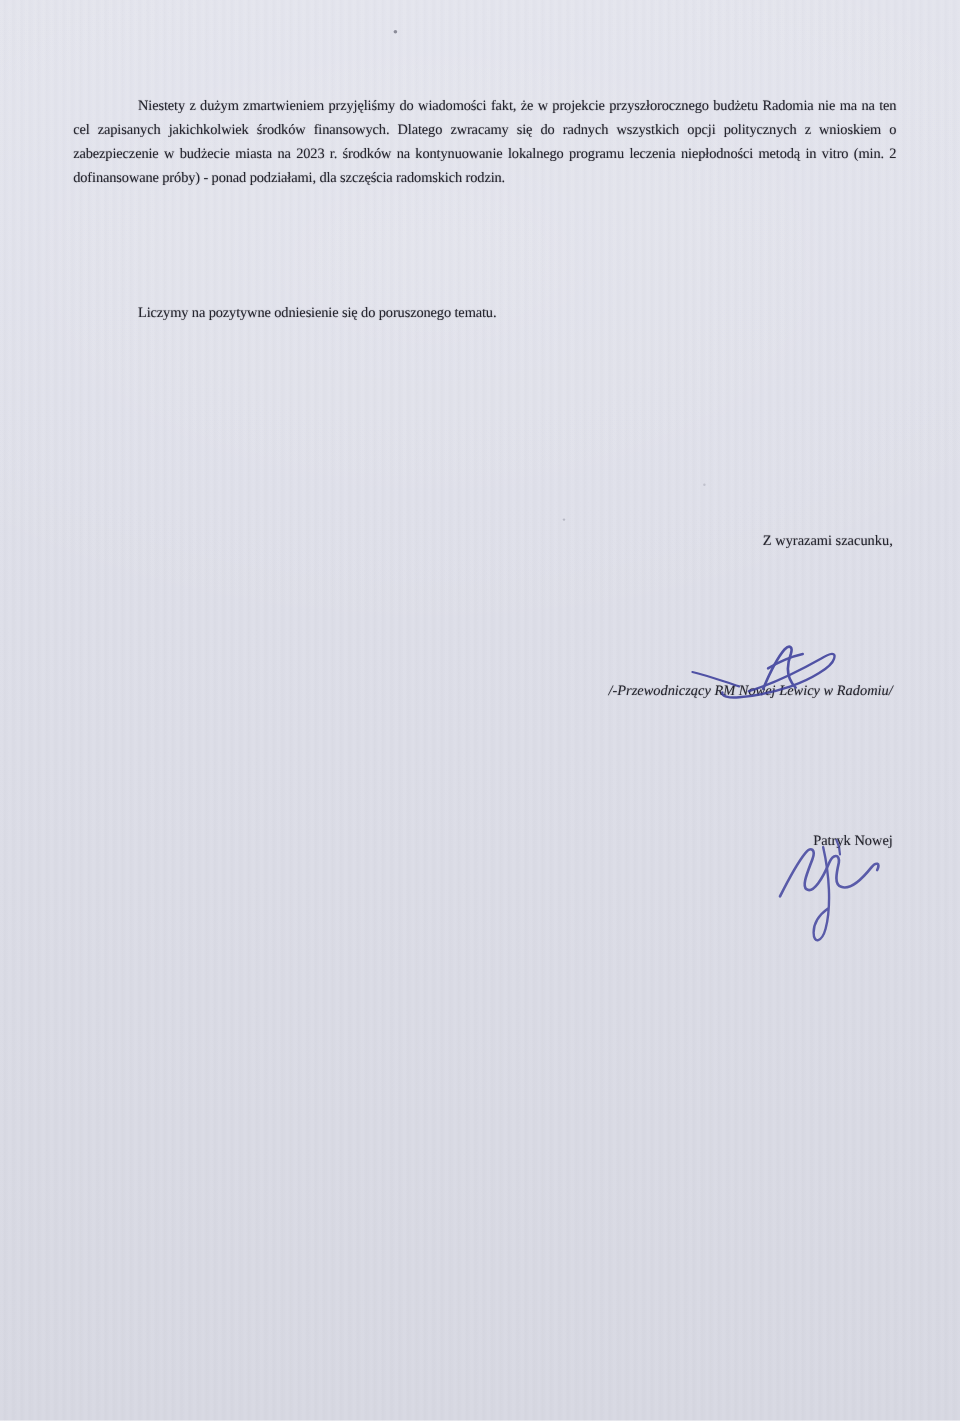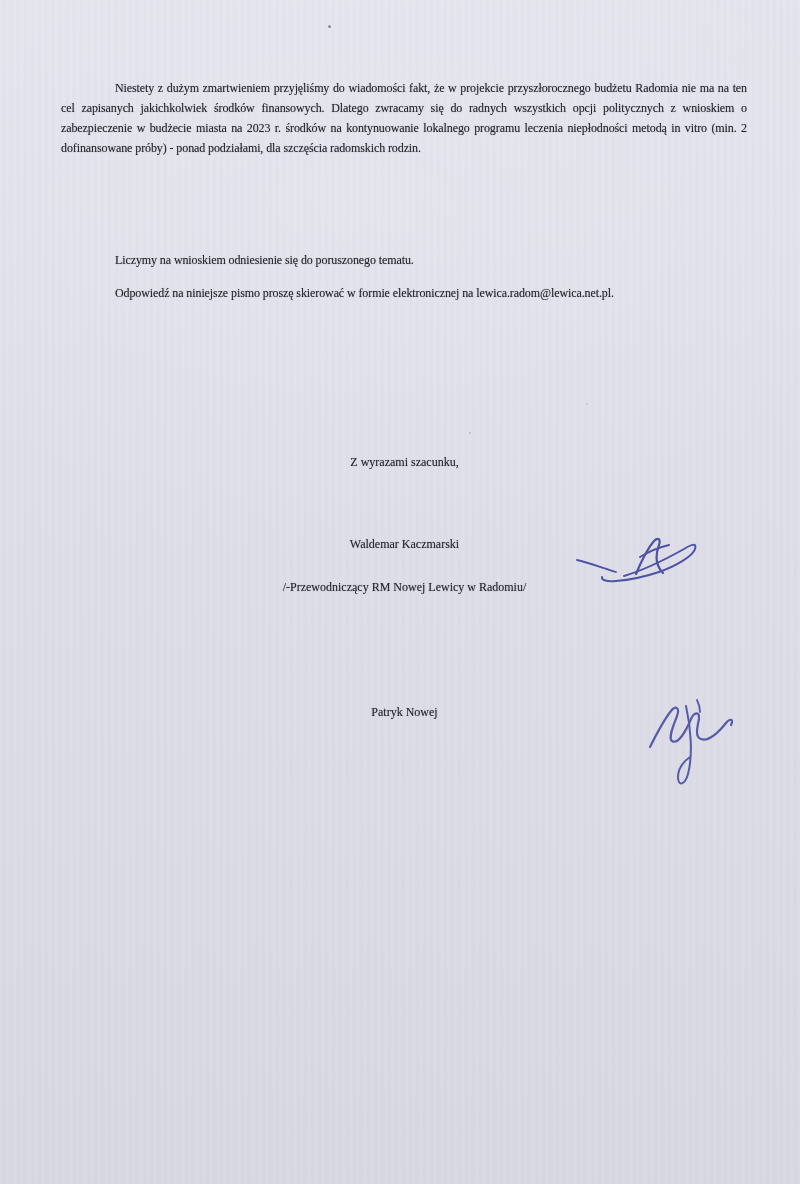--- a/index.html
+++ b/index.html
@@ -44,27 +44,27 @@
     text-indent: 54px;
     letter-spacing: -0.1px;
   }
   .para-1 { top: 78px; }
   .para-2 { top: 250px; }
   .para-3 { top: 283px; }
   .right-line {
     position: absolute;
     left: 61px;
     right: 52px;
-    margin: 16px;
-    text-align: center;
+    margin: 4px;
+    text-align: right;
     white-space: nowrap;
   }
   .closing      { top: 436px; }
   .sig1-name    { top: 518px; }
-  .sig1-title   { top: 561px; }
+  .sig1-title   { top: 561px; font-style: italic; }
   .sig2-name    { top: 686px; }
   .sig2-title   { top: 730px; }
   .ink-layer {
     position: absolute;
     inset: 0;
     pointer-events: none;
   }
   .speck {
     position: absolute;
     border-radius: 50%;
@@ -76,27 +76,25 @@
 </style>
 </head>
 <body>
 
 <div class="paper"></div>
 
 <div class="letter">
 
   <p class="body-para para-1">Niestety z dużym zmartwieniem przyjęliśmy do wiadomości fakt, że w projekcie przyszłorocznego budżetu Radomia nie ma na ten cel zapisanych jakichkolwiek środków finansowych. Dlatego zwracamy się do radnych wszystkich opcji politycznych z wnioskiem o zabezpieczenie w budżecie miasta na 2023 r. środków na kontynuowanie lokalnego programu leczenia niepłodności metodą in vitro (min. 2 dofinansowane próby) - ponad podziałami, dla szczęścia radomskich rodzin.</p>
 
-  <p class="body-para para-2">Liczymy na wnioskiem odniesienie się do poruszonego tematu.</p>
+  <p class="body-para para-2">Liczymy na pozytywne odniesienie się do poruszonego tematu.</p>
 
-  <p class="body-para para-3">Odpowiedź na niniejsze pismo proszę skierować w formie elektronicznej na lewica.radom@lewica.net.pl.</p>
 
   <p class="right-line closing">Z wyrazami szacunku,</p>
 
-  <p class="right-line sig1-name">Waldemar Kaczmarski</p>
 
   <p class="right-line sig1-title">/-Przewodniczący RM Nowej Lewicy w Radomiu/</p>
 
   <p class="right-line sig2-name">Patryk Nowej</p>
 
 
   <span class="speck speck-1"></span>
   <span class="speck speck-2"></span>
   <span class="speck speck-3"></span>
 

